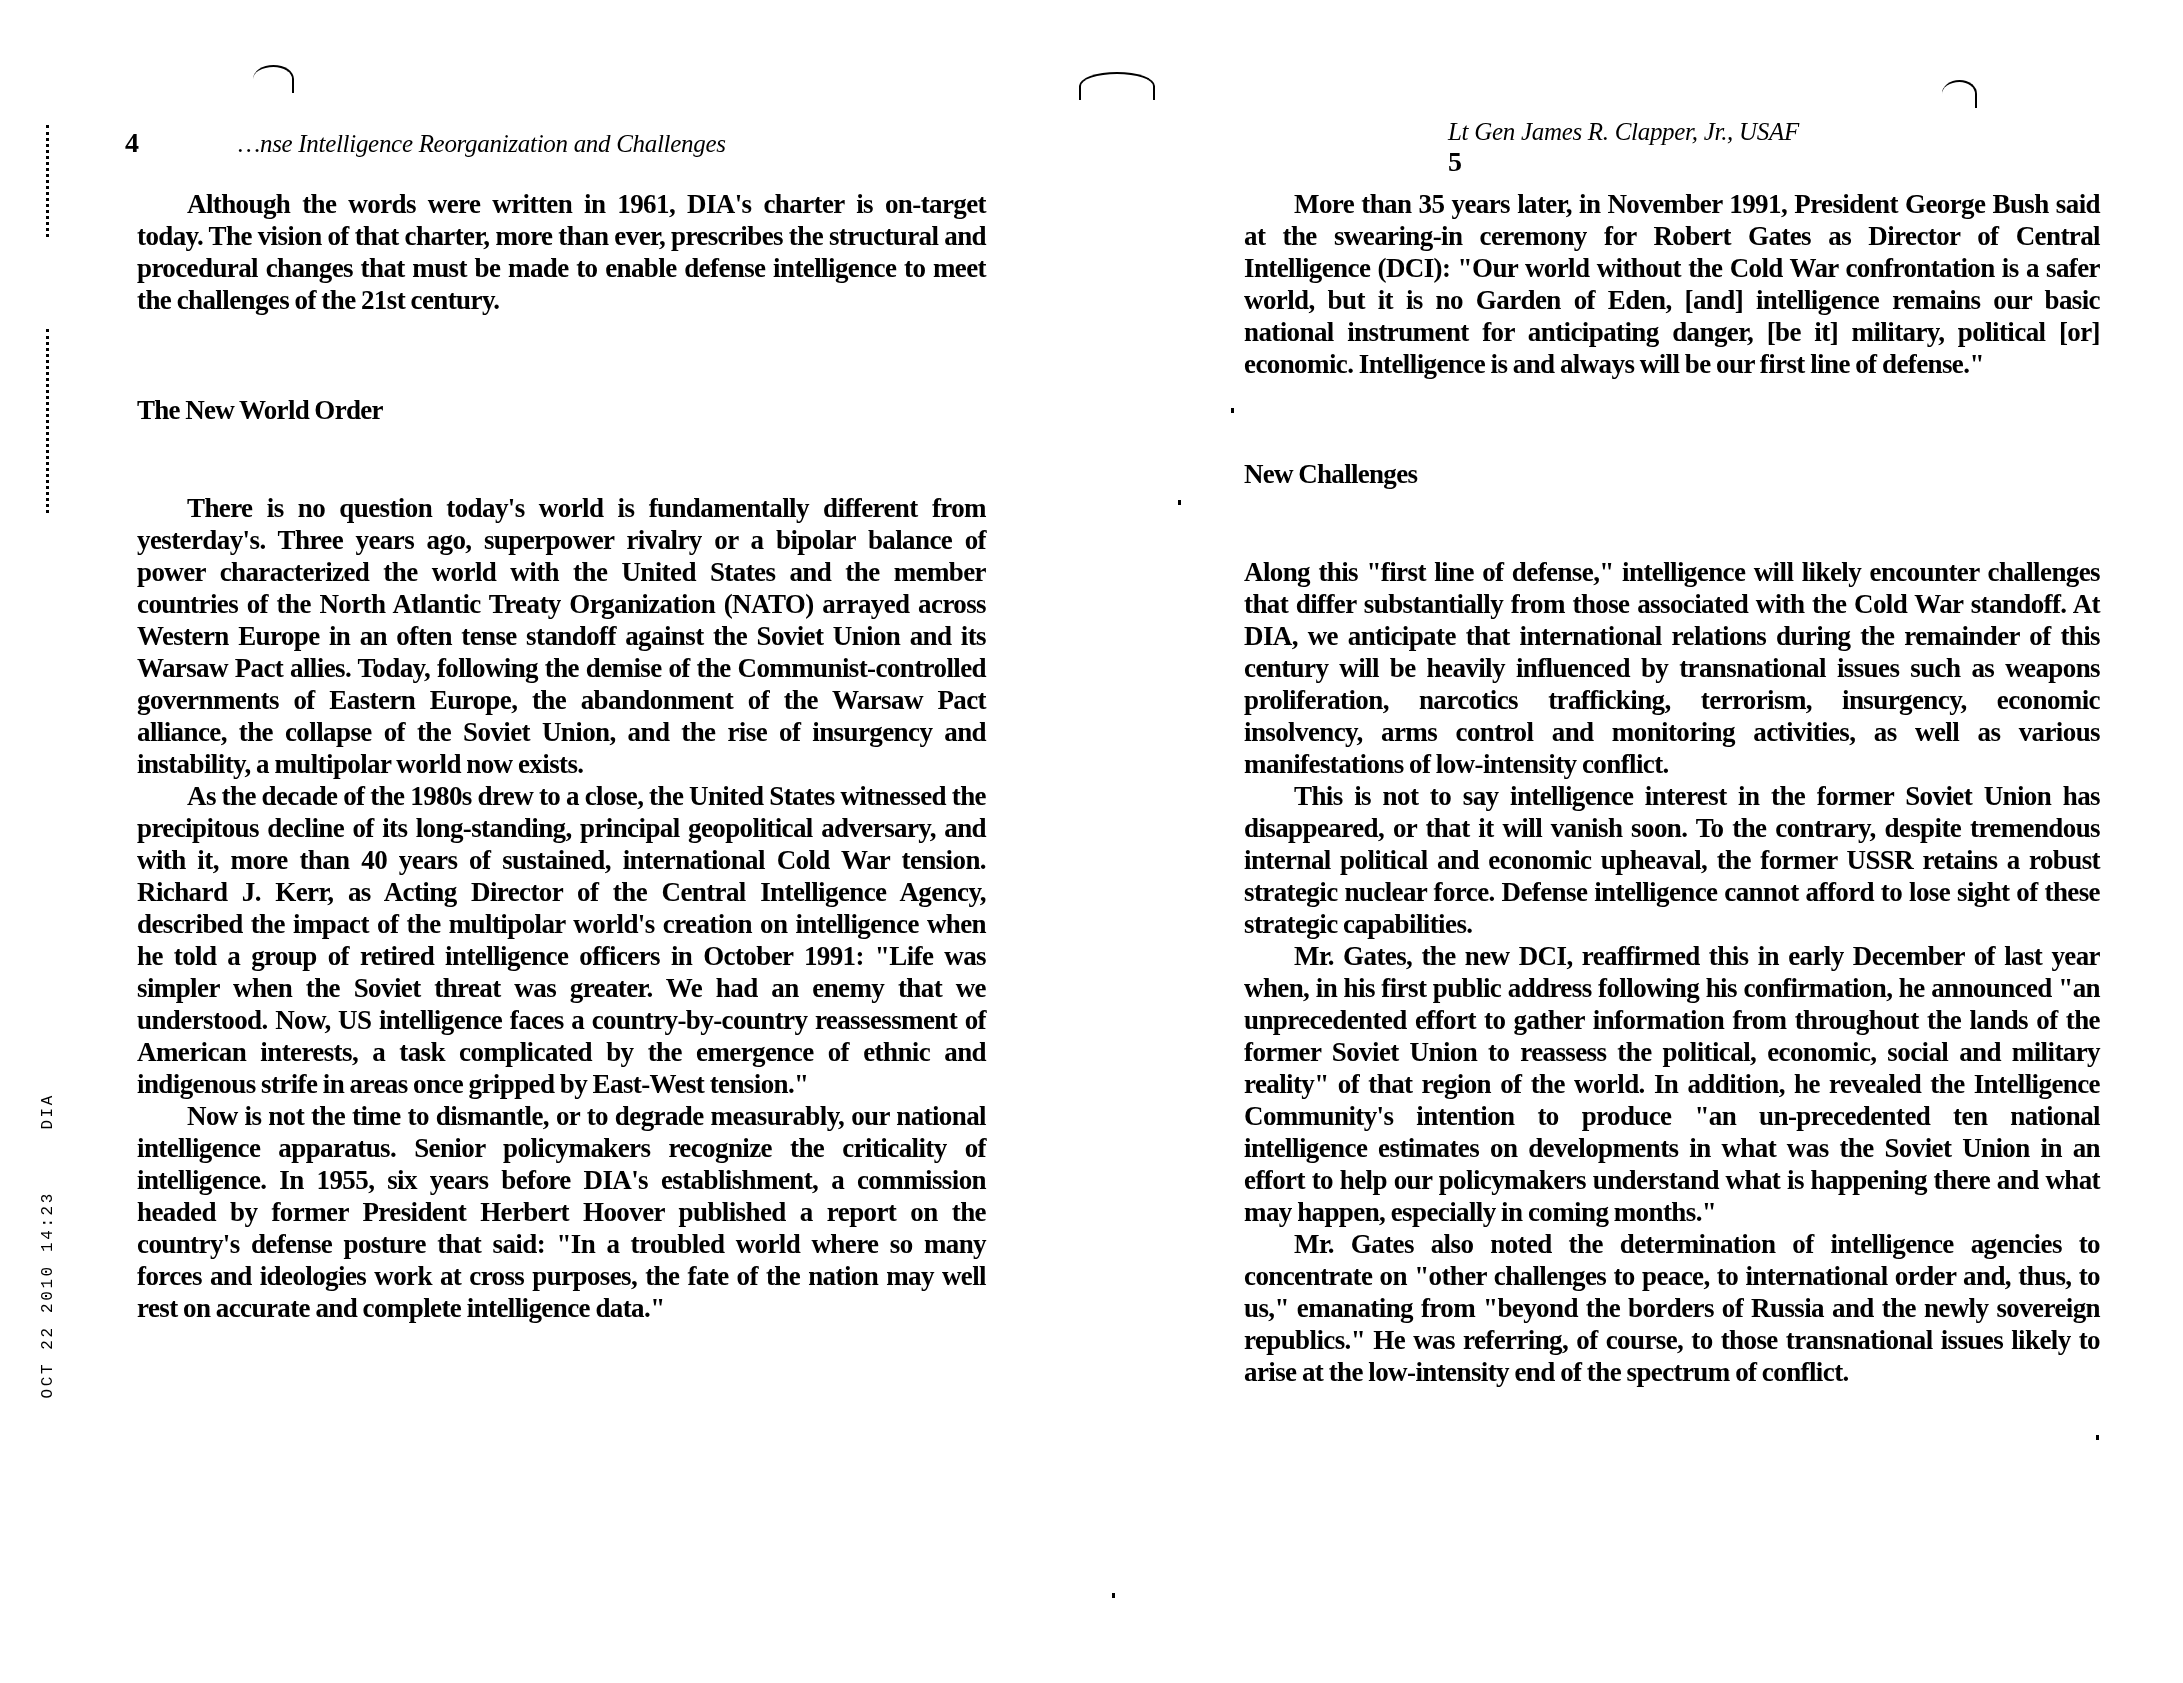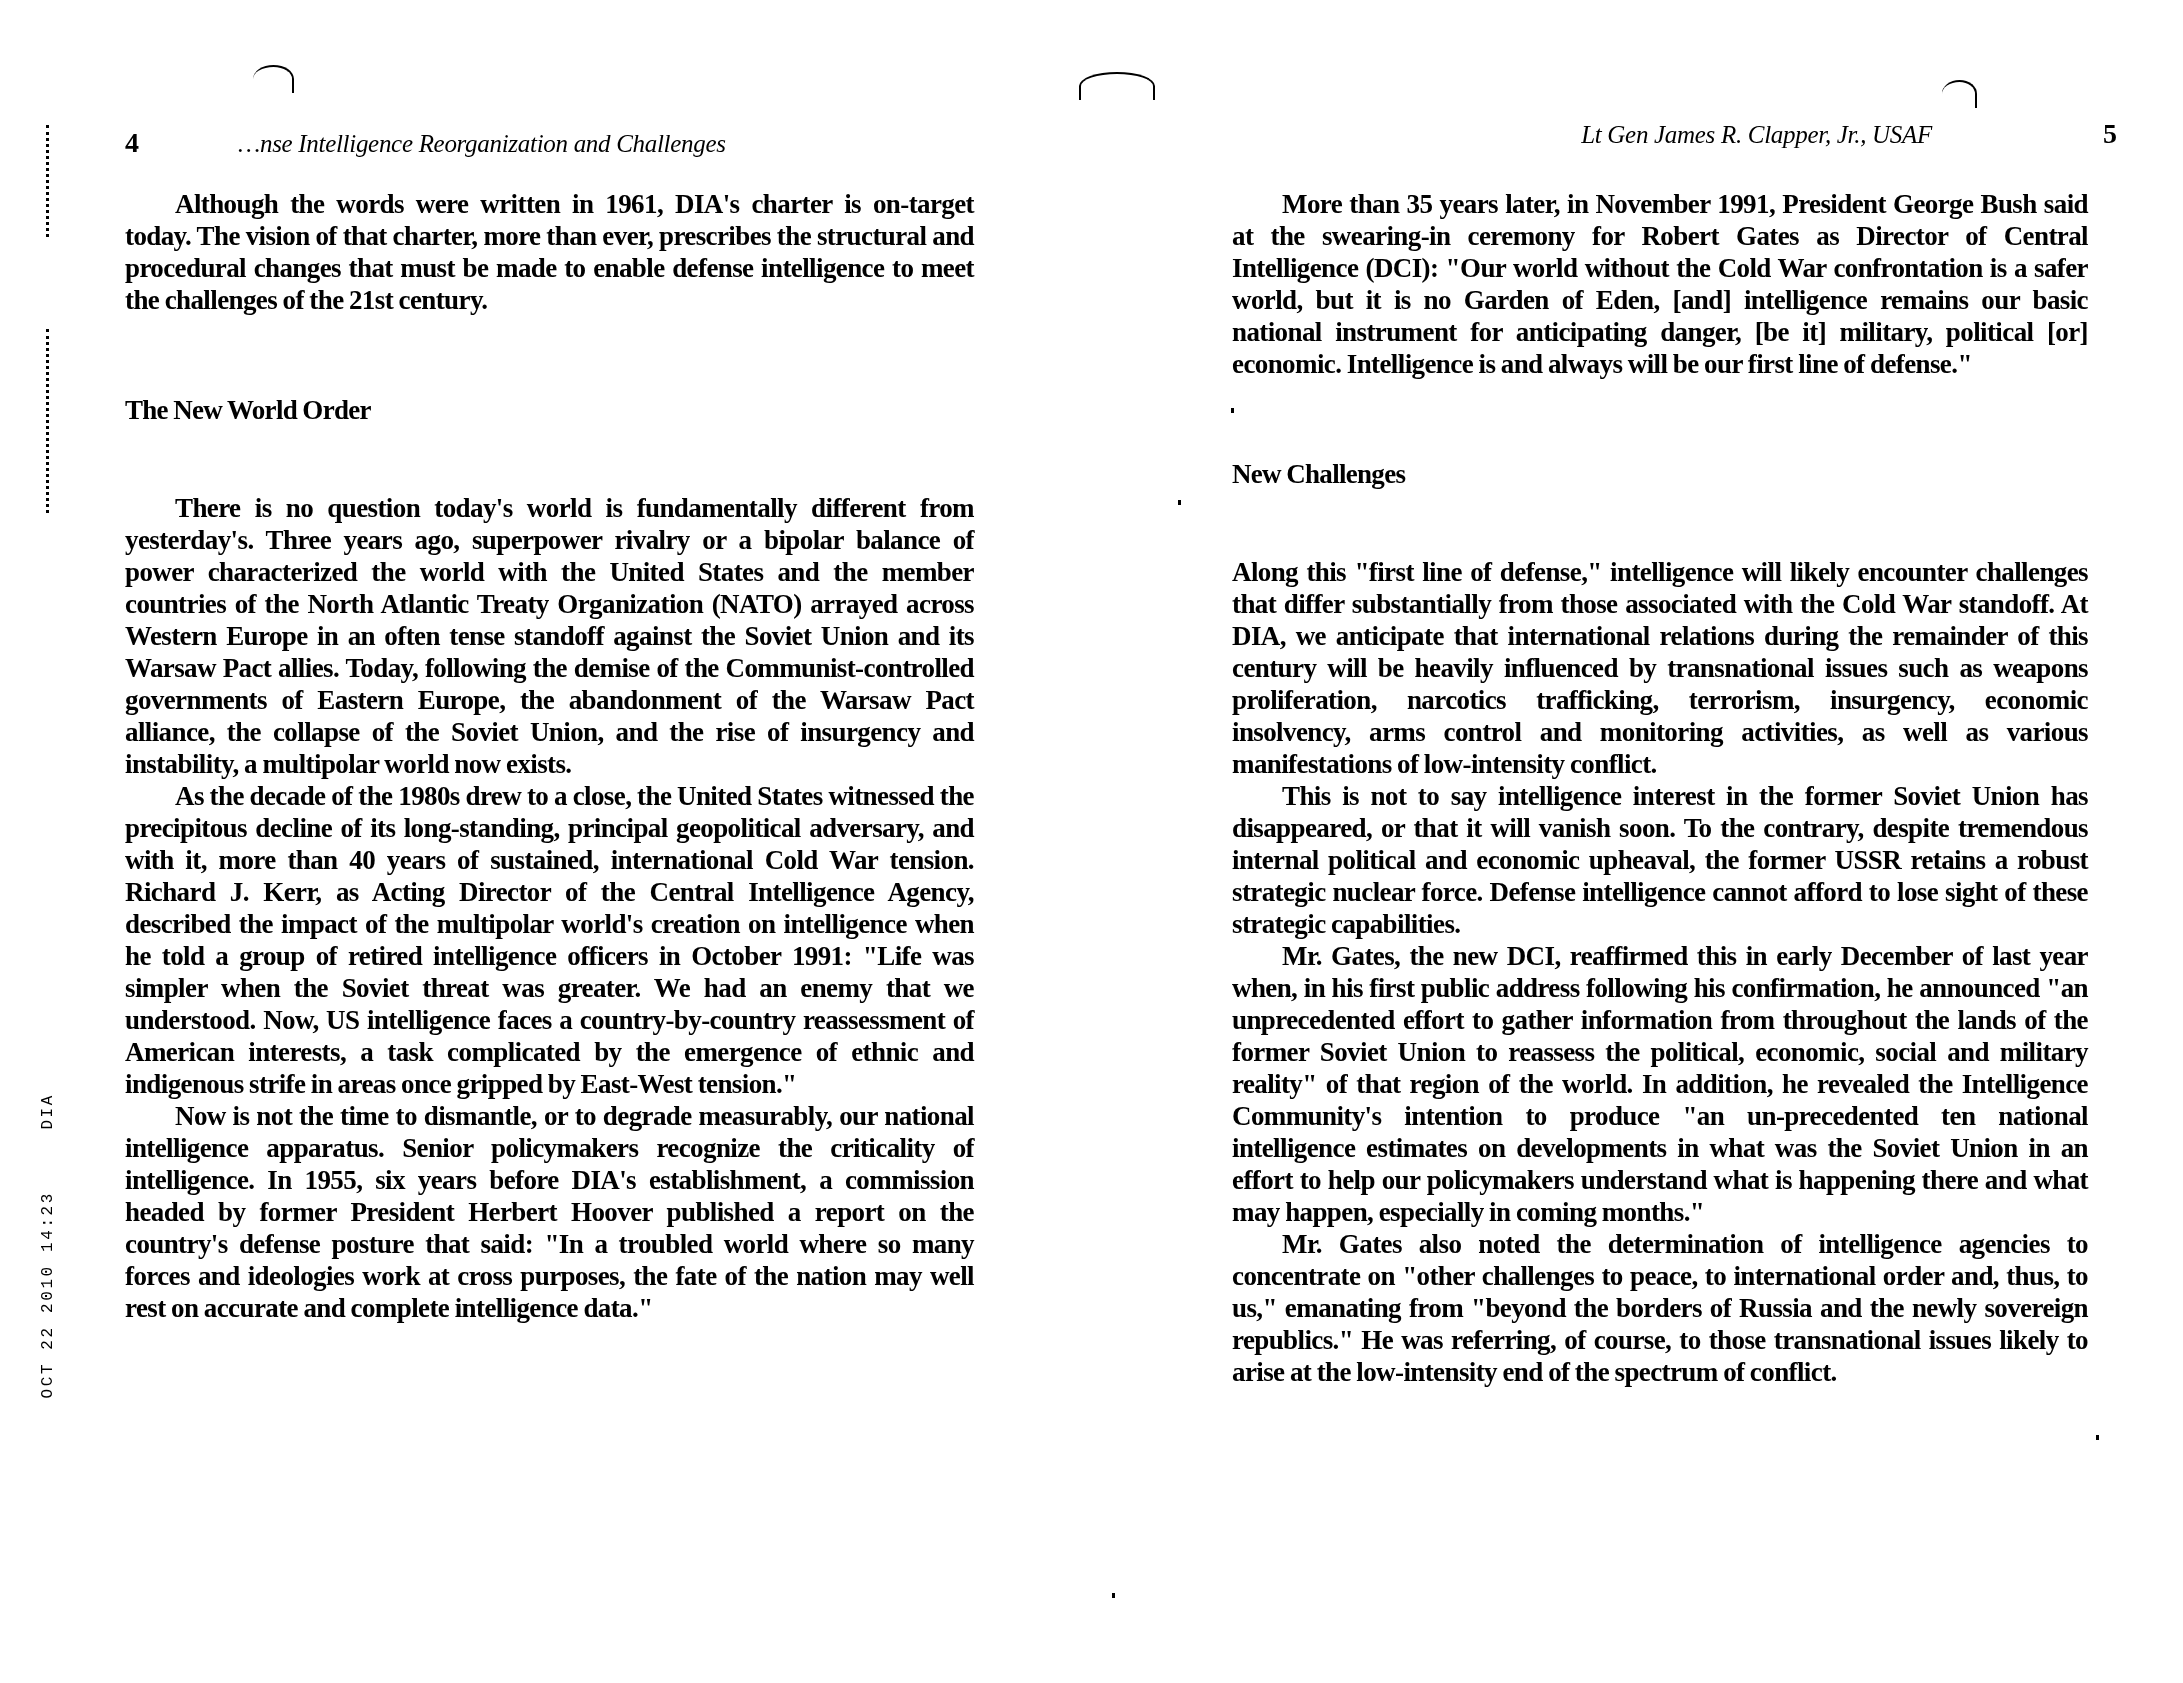--- a/index.html
+++ b/index.html
@@ -11,33 +11,34 @@
     .page { position: absolute; top: 0; }
     .page-left { left: 0; width: 1079px; height: 1684px; }
     .page-right { left: 1079px; width: 1104px; height: 1684px; }
 
     .running-head {
       position: absolute; top: 118px; height: 46px;
       display: flex; align-items: baseline;
       font-size: 25px;
     }
     .page-left .running-head { left: 125px; width: 849px; }
-    .page-right .running-head { left: 360px; width: 678px; justify-content: flex-end; }
+    .page-right .running-head { left: 369px; width: 678px; justify-content: space-between; flex-direction: column; }
     .folio { font-weight: bold; font-size: 28px; }
     .head-title { font-style: italic; letter-spacing: -0.3px; }
     .page-left .head-title { margin-left: 99px; margin-top: 12px; }
     .page-right .head-title { margin-right: 171px; }
 
     .column {
       position: absolute;
       font-size: 27px; line-height: 32px;
       font-weight: bold;
       text-align: justify;
       letter-spacing: -0.6px;
       word-spacing: -0.7px;
+      margin-left: 12px;
     }
     .page-left .column { left: 125px; top: 188px; width: 849px; }
     .page-right .column { left: 153px; top: 188px; width: 856px; }
 
     .column p { margin: 0; text-indent: 50px; }
     .column p.noindent { text-indent: 0; }
     .column h2 {
       font-size: 27px; font-weight: 700; margin: 0;
       letter-spacing: -0.7px;
     }

